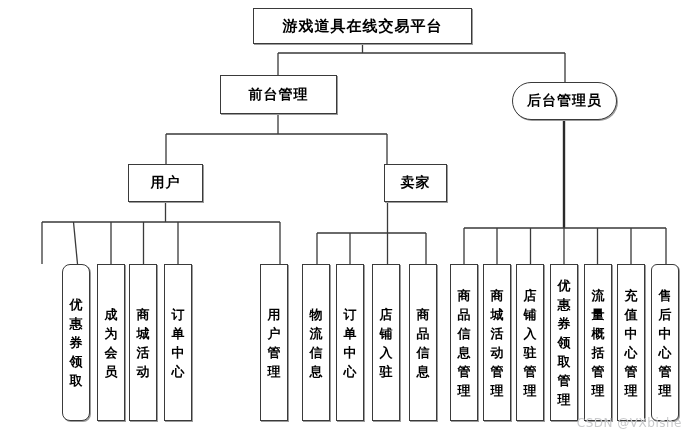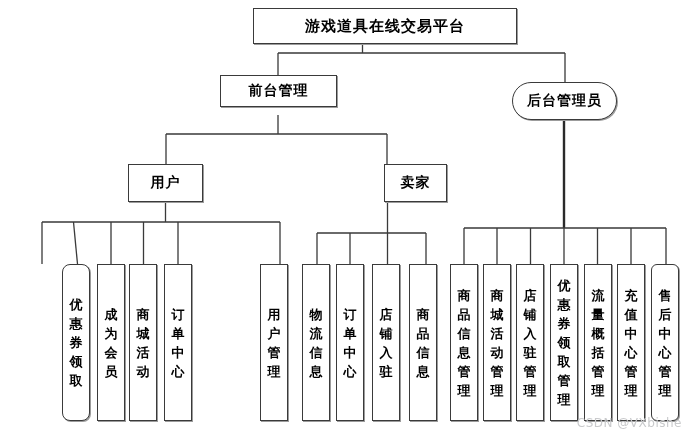--- a/index.html
+++ b/index.html
@@ -46,23 +46,23 @@
     <path d="M165.5 202 V222 M42 222 H280 M42 222 V264 M111 222 V264 M143.5 222 V264 M178 222 V264 M280 222 V264" stroke="#3a3a3a" stroke-width="1.3" fill="none"></path>
     <line x1="73.5" y1="222" x2="77.5" y2="264" stroke="#3a3a3a" stroke-width="1.3"></line>
 
     <path d="M387.5 202 V233 M317 233 H426 M317 233 V264 M350 233 V264 M387.5 233 V264 M426 233 V264" stroke="#3a3a3a" stroke-width="1.3" fill="none"></path>
 
     <line x1="564" y1="120" x2="564" y2="228" stroke="#2a2a2a" stroke-width="2.4"></line>
     <path d="M464 228 H666 M464 228 V264 M497 228 V264 M530.5 228 V264 M597.5 228 V264 M631 228 V264 M666 228 V264" stroke="#3a3a3a" stroke-width="1.3" fill="none"></path>
     <line x1="564" y1="228" x2="564" y2="264" stroke="#3a3a3a" stroke-width="1.3"></line>
   </svg>
 
-  <div class="node lv1" style="left:253px;top:8px;width:264px;height:36px;">游戏道具在线交易平台</div>
+  <div class="node lv1" style="left:253px;top:8px;width:219px;height:36px;">游戏道具在线交易平台</div>
 
-  <div class="node lv2" style="left:220px;top:75px;width:117px;height:32px;">前台管理</div>
+  <div class="node lv2" style="left:220px;top:75px;width:117px;height:39px;">前台管理</div>
   <div class="node lv2" style="left:512px;top:82px;width:105px;height:38px;border-radius:19px;">后台管理员</div>
 
   <div class="node lv3" style="left:128px;top:164px;width:75px;height:38px;">用户</div>
   <div class="node lv3" style="left:356px;top:164px;width:63px;height:38px;margin-left:28px;">卖家</div>
 
   <div class="leaf" style="left:62px;border-radius:8px;">
     <span>优惠券领取</span>
   </div>
   <div class="leaf" style="left:97px;">
     <span>成为会员</span>

